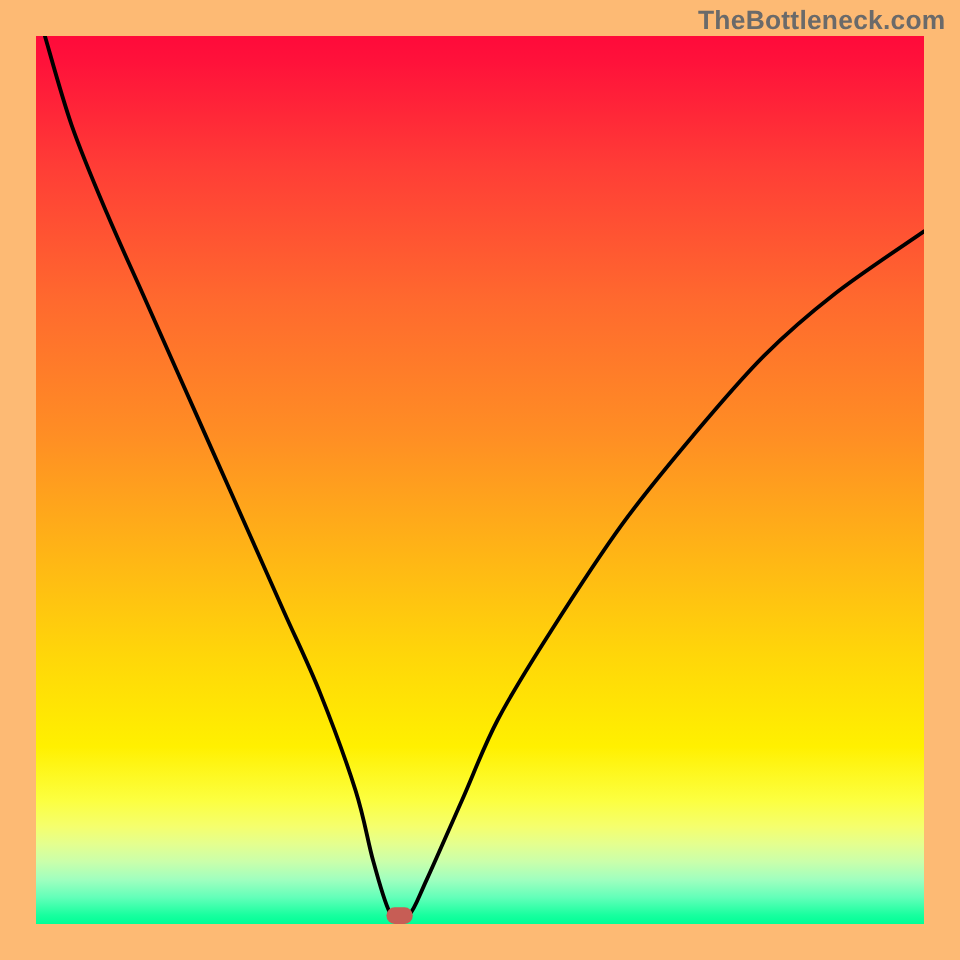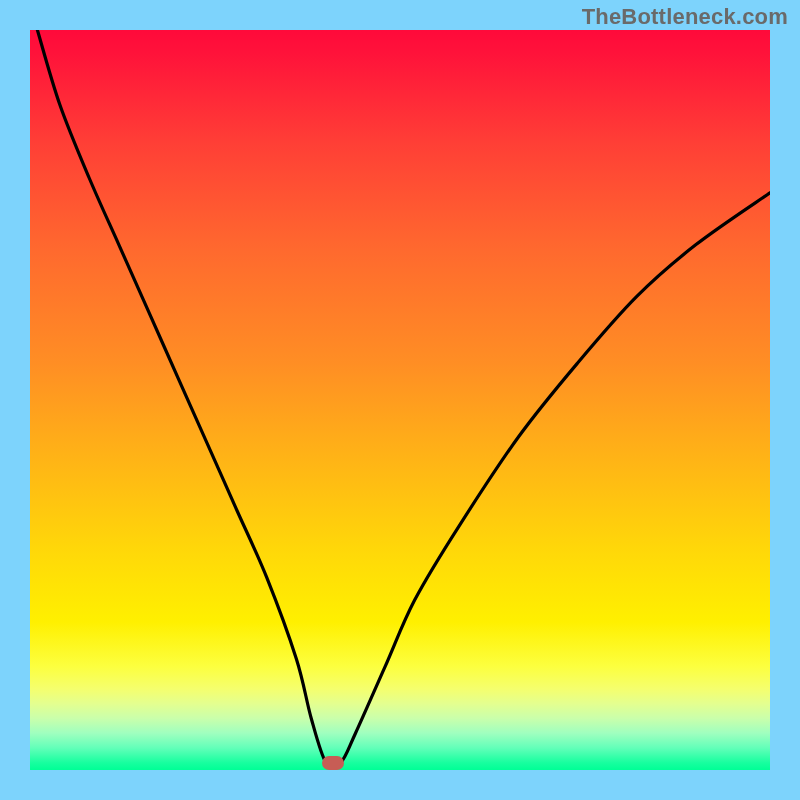--- a/index.html
+++ b/index.html
@@ -8,21 +8,21 @@
     width: 800px;
     height: 800px;
     background: #000;
     overflow: hidden;
     font-family: Arial, Helvetica, sans-serif;
   }
   .frame {
     position: relative;
     width: 800px;
     height: 800px;
-    background: #7dd3fc;
+    background: #fdba74;
   }
   .watermark {
     position: absolute;
     top: 4px;
     right: 12px;
     color: #6a6a6a;
     font-size: 22px;
     font-weight: 600;
     letter-spacing: 0.2px;
     user-select: none;

